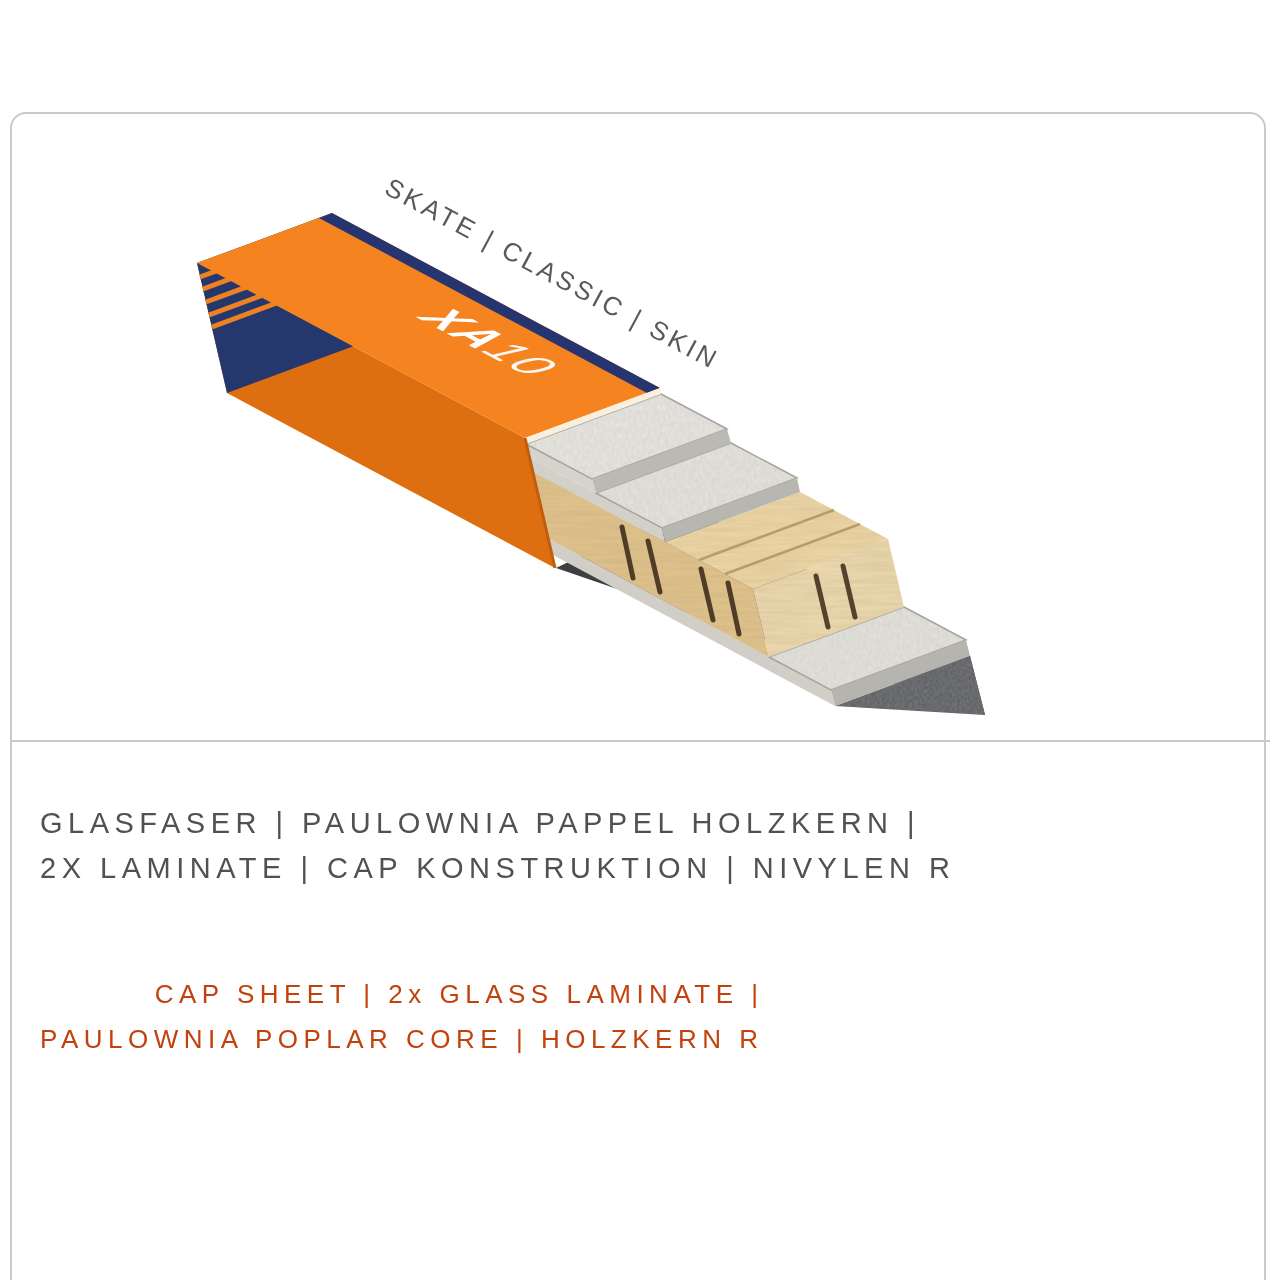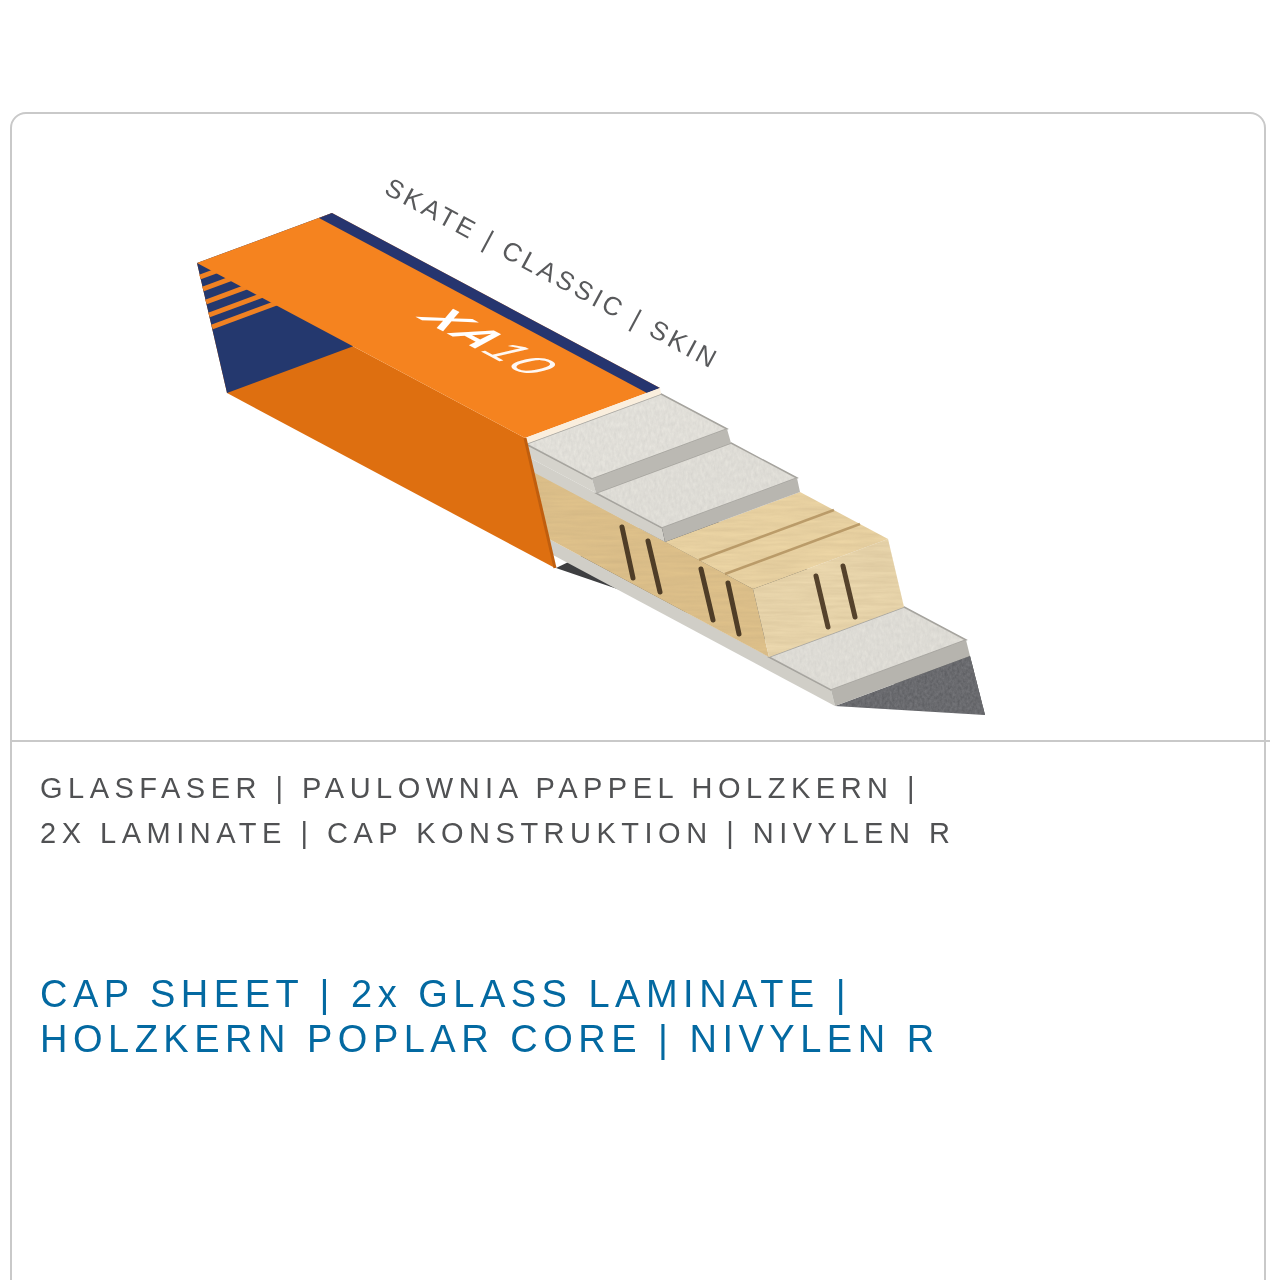--- a/index.html
+++ b/index.html
@@ -37,30 +37,31 @@
     height: 745px;
   }
   .desc {
     position: absolute;
     left: 40px;
     text-transform: none;
     white-space: nowrap;
   }
   .desc div { line-height: 45px; }
   .desc-de {
-    top: 766px;
+    top: 801px;
     font-size: 29px;
     letter-spacing: 5.5px;
     color: #505153;
   }
   .desc-en {
     top: 972px;
-    font-size: 38px;
+    font-size: 26px;
     letter-spacing: 5.5px;
-    color: #0369a1;
+    color: #c2410c;
+    text-align: right;
   }
   svg text { font-family: "Liberation Sans", sans-serif; }
 </style>
 </head>
 <body>
 
 <div class="content-frame"></div>
 <div class="section-divider"></div>
 
 <svg class="illustration-svg" viewBox="0 0 1280 745">
@@ -162,14 +163,14 @@
   <text transform="translate(383 193) rotate(28.2)" font-size="26" letter-spacing="3.5" fill="#58595B">SKATE | CLASSIC | SKIN</text>
 </svg>
 
 <div class="desc desc-de">
   <div>GLASFASER | PAULOWNIA PAPPEL HOLZKERN |</div>
   <div>2X LAMINATE | CAP KONSTRUKTION | NIVYLEN R</div>
 </div>
 
 <div class="desc desc-en">
   <div>CAP SHEET | 2x GLASS LAMINATE |</div>
-  <div>HOLZKERN POPLAR CORE | NIVYLEN R</div>
+  <div>PAULOWNIA POPLAR CORE | HOLZKERN R</div>
 </div>
 
 </body></html>

